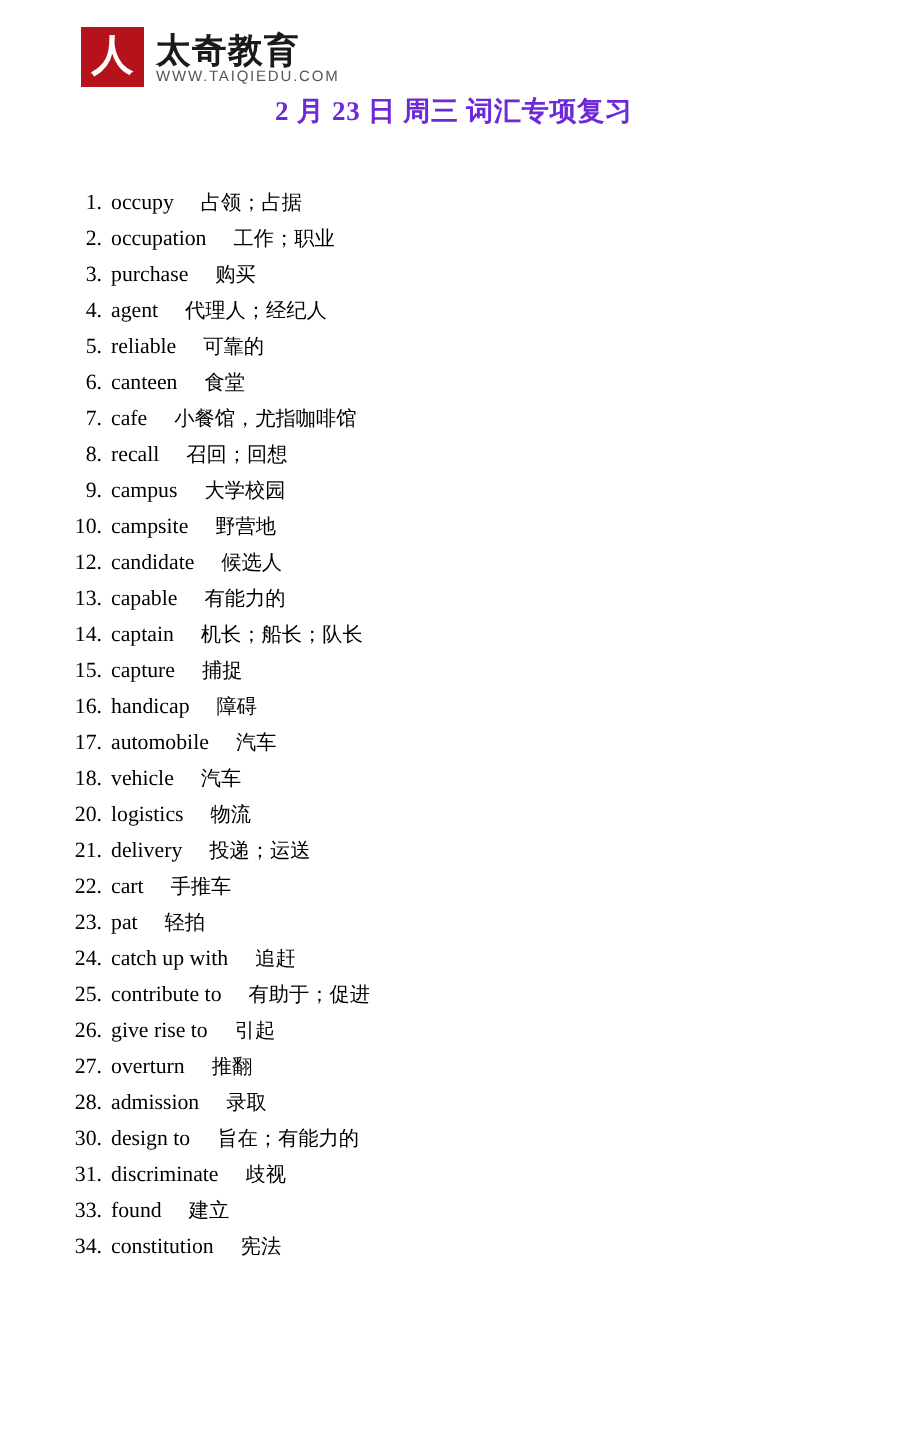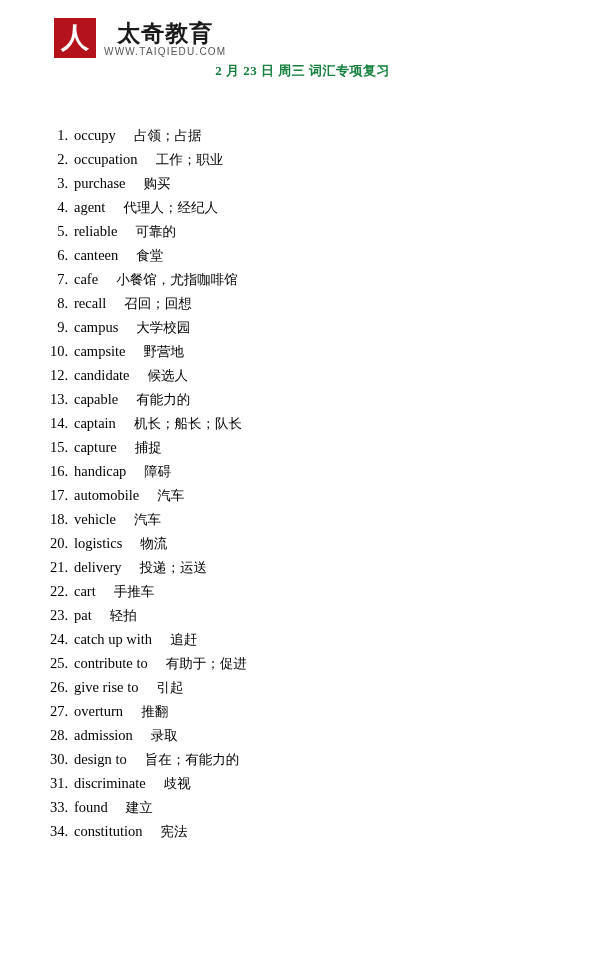--- a/index.html
+++ b/index.html
@@ -55,43 +55,42 @@
     flex-direction: column;
     justify-content: center;
   }
   .logo-name {
     font-family: "Liberation Sans", sans-serif;
     font-weight: bold;
     font-size: 23px;
     letter-spacing: 1px;
     color: #1a1a1a;
     line-height: 26px;
-    text-align: center;
   }
   .logo-url {
     font-family: "Liberation Sans", sans-serif;
     font-size: 10px;
     letter-spacing: 1.2px;
     color: #555555;
     line-height: 10px;
     margin-top: 1px;
   }
 
   
   .doc-title {
     position: absolute;
     left: 0;
     right: 0;
     top: 62px;
     text-align: center;
     font-family: "Liberation Serif", "DejaVu Serif", serif;
     font-weight: bold;
-    font-size: 13px;
+    font-size: 18px;
     letter-spacing: 0.5px;
-    color: #15803d;
+    color: #6d28d9;
   }
 
   
   .vocab-list {
     position: absolute;
     left: 38px;
     top: 108px;
     right: 20px;
     margin: 0;
     padding: 0;

